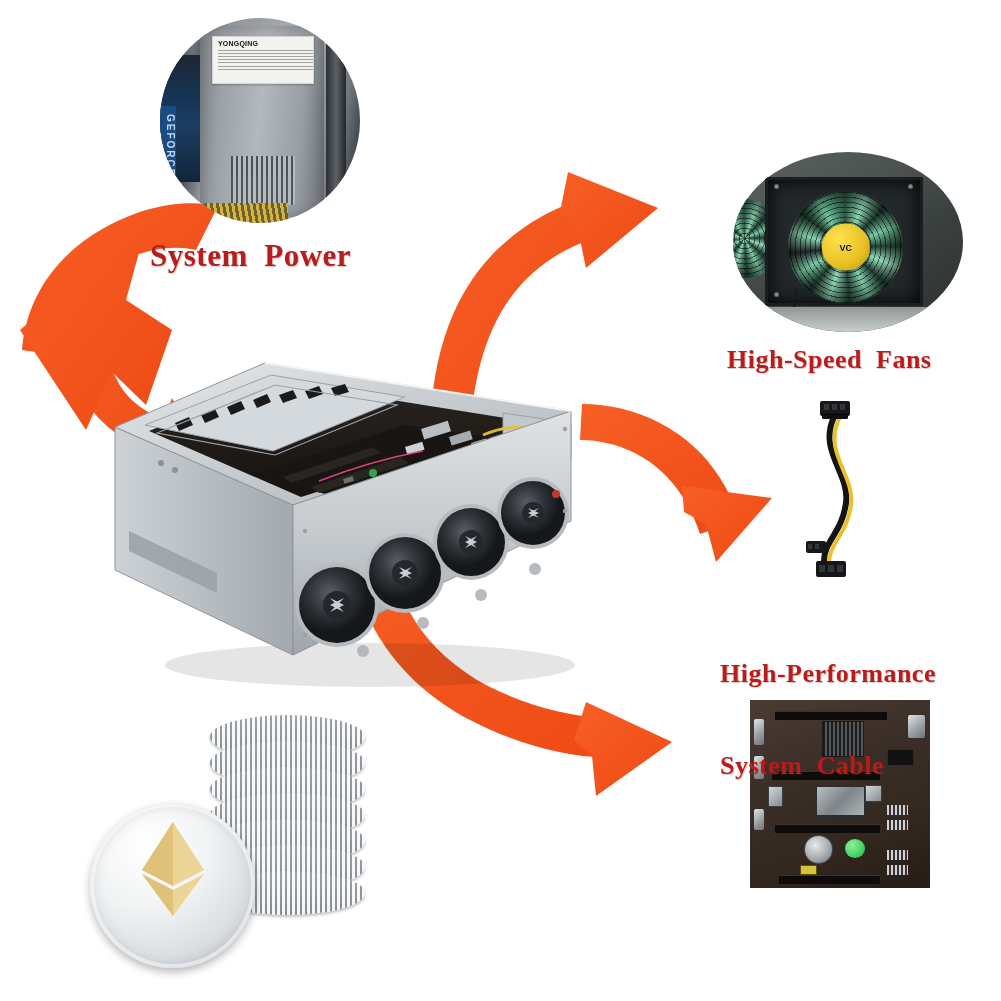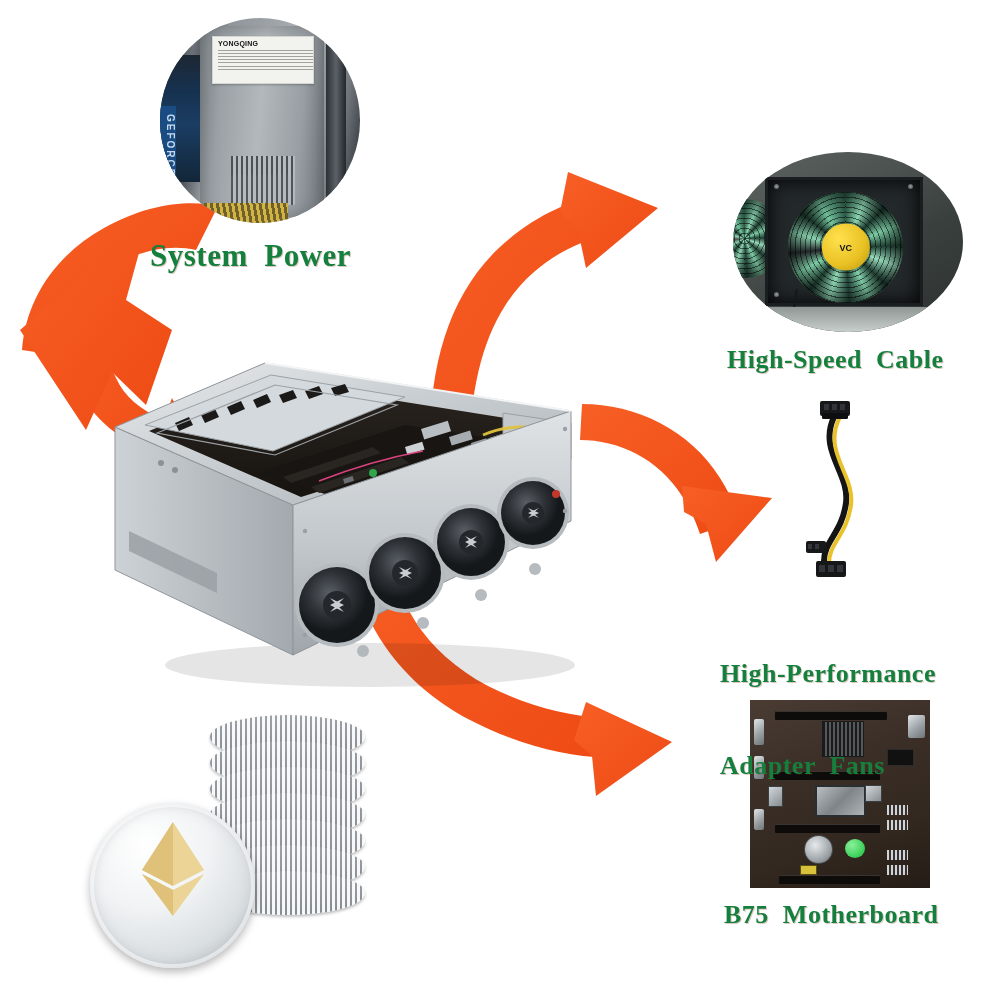--- a/index.html
+++ b/index.html
@@ -8,21 +8,21 @@
     width:1001px;height:1001px;
     font-family:"Liberation Serif", serif;
     overflow:hidden;
     position:relative;
   }
   #stage{position:relative;width:1001px;height:1001px;background:#fff;overflow:hidden;}
 
   
   .callout{
     position:absolute;
-    color:#15803d;
+    color:#b91c1c;
     font-family:"Liberation Serif", serif;
     font-weight:bold;
     letter-spacing:.5px;
     white-space:pre;
     text-shadow:1px 1px 0 rgba(120,40,10,.25);
     line-height:1.18;
     user-select:none;
   }
   #lbl-power{left:150px;top:238px;font-size:31px;}
   #lbl-fans{left:727px;top:345px;font-size:26px;}
@@ -468,22 +468,21 @@
       <circle cx="200" cy="280" r="2.2"></circle>
       <circle cx="460" cy="74" r="2.2"></circle>
       <circle cx="460" cy="156" r="2.2"></circle>
     </g>
 
     <path d="M 160,8 L 466,56" stroke="#f2f4f5" stroke-width="2" fill="none"></path>
   </svg>
 
   <div class="callout" id="lbl-power">System  Power</div>
 
-  <div class="callout" id="lbl-fans">High-Speed  Cable</div>
+  <div class="callout" id="lbl-fans">High-Speed  Fans</div>
 
   <div class="callout" id="lbl-cable">
     <div>High-Performance</div>
-    <div>Adapter  Fans</div>
+    <div>System  Cable</div>
   </div>
 
-  <div class="callout" id="lbl-mobo">B75  Motherboard</div>
 
 </div>
 
 </body></html>

